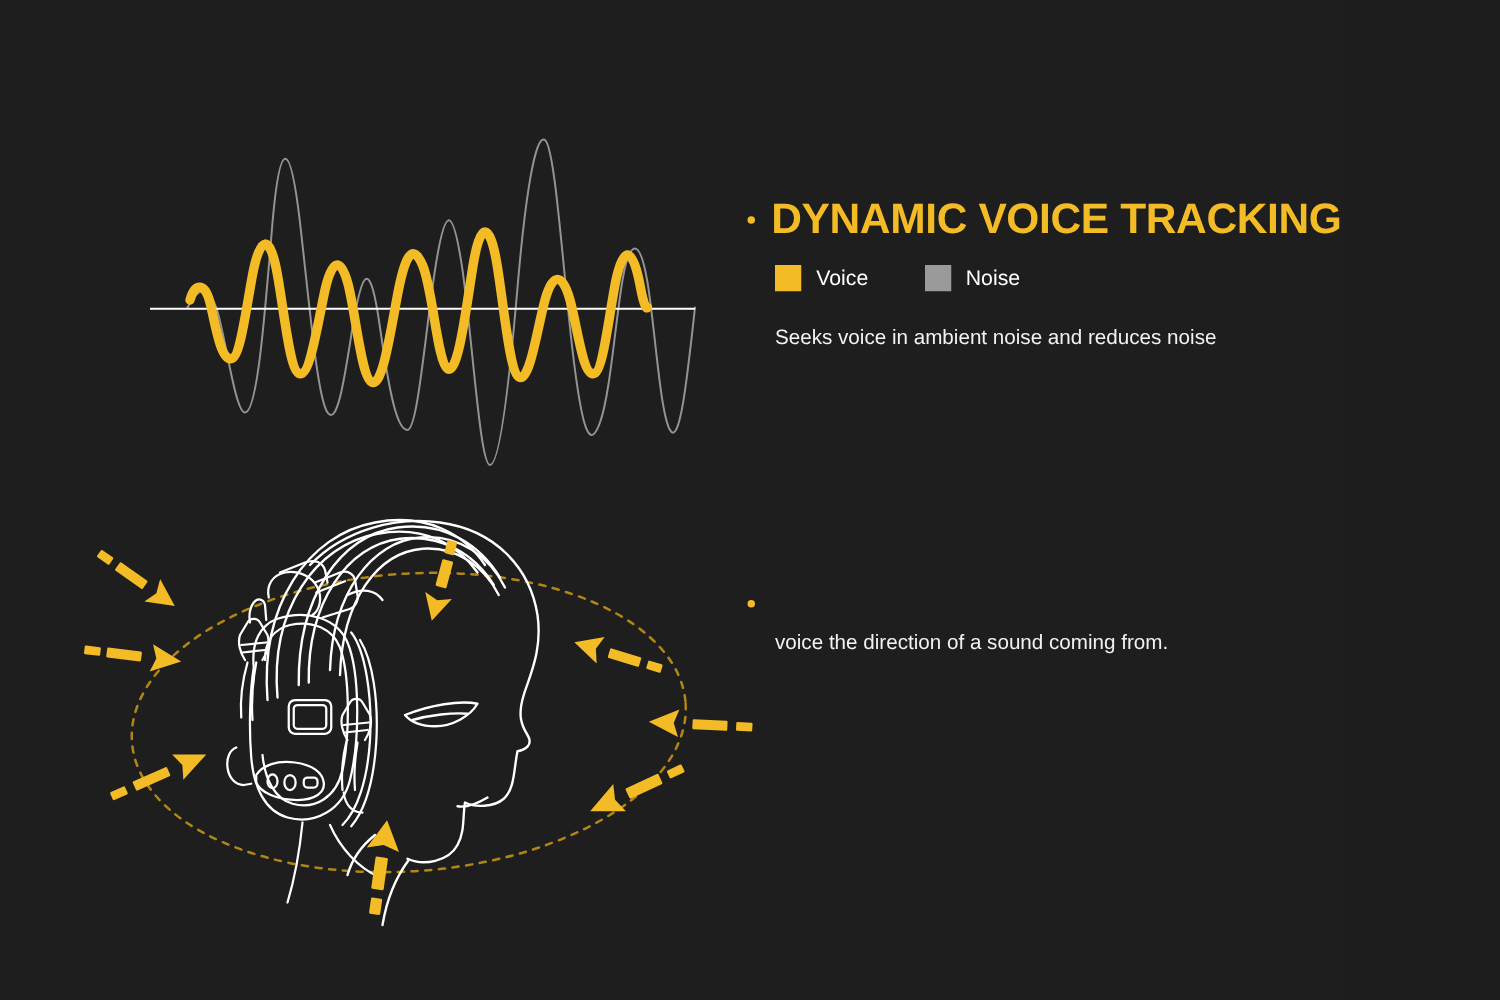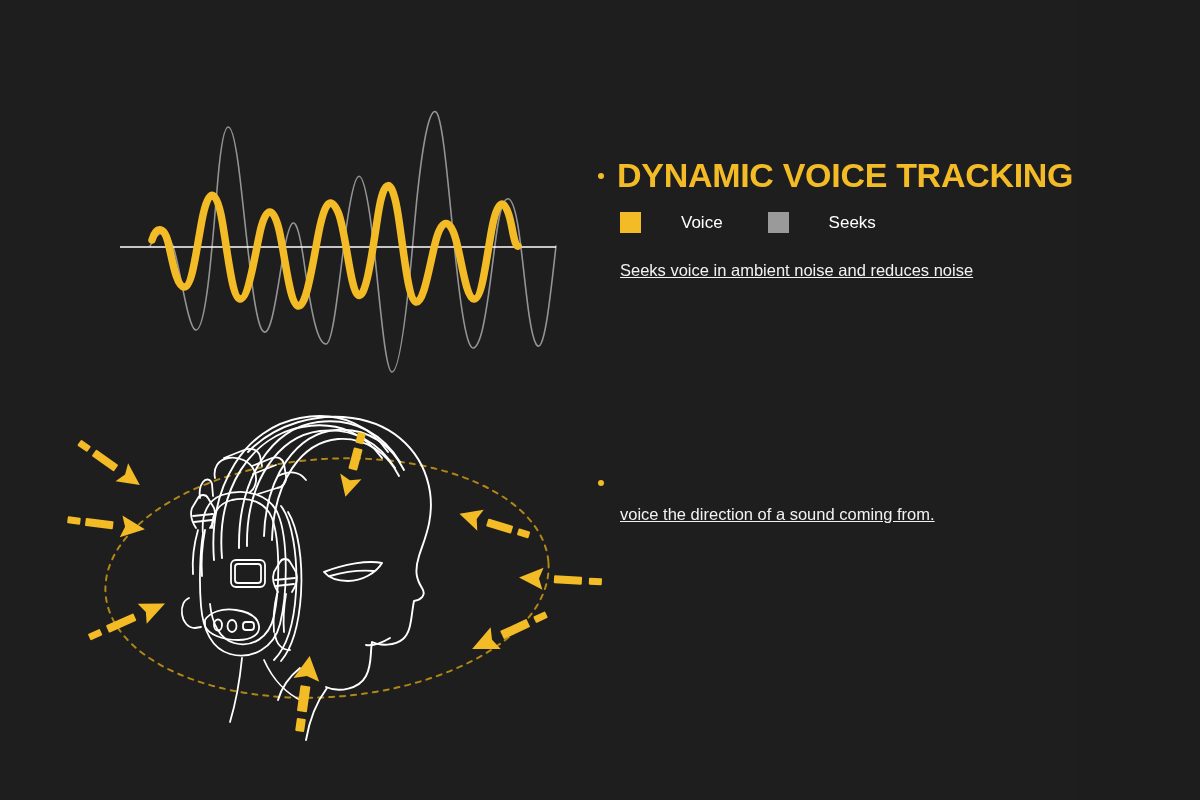--- a/index.html
+++ b/index.html
@@ -55,40 +55,38 @@
   .legend-row {
     display: flex;
     align-items: center;
     margin-top: 20px;
     margin-left: 22px;
   }
   .legend-item {
     display: flex;
     align-items: center;
     margin-right: 45px;
-    gap: 28px;
   }
   .legend-swatch {
     width: 21px;
     height: 21px;
     margin-right: 12px;
     flex: 0 0 auto;
   }
   .legend-label {
     color: #ffffff;
     font-size: 17px;
     line-height: 1;
   }
   .feature-body {
     color: #f2f2f2;
     font-size: 16.5px;
     line-height: 1.68;
     margin-left: 22px;
     margin-top: 24px;
-    text-decoration: underline;
   }
   .feature-body-line {
     display: block;
     white-space: nowrap;
   }
 </style>
 </head>
 <body>
 
 <div id="page">
@@ -315,21 +313,21 @@
       <span class="feature-title">DYNAMIC VOICE TRACKING</span>
     </div>
 
     <div class="legend-row">
       <div class="legend-item">
         <span class="legend-swatch" style="background:#f3bb26;"></span>
         <span class="legend-label">Voice</span>
       </div>
       <div class="legend-item">
         <span class="legend-swatch" style="background:#9a9a9a;"></span>
-        <span class="legend-label">Seeks</span>
+        <span class="legend-label">Noise</span>
       </div>
     </div>
 
     <div class="feature-body">
       <span class="feature-body-line">Seeks voice in ambient noise and reduces noise</span>
     </div>
   </div>
 
   <div class="feature" style="left:598px; top:479px; width:560px;">
     <div class="feature-head">

